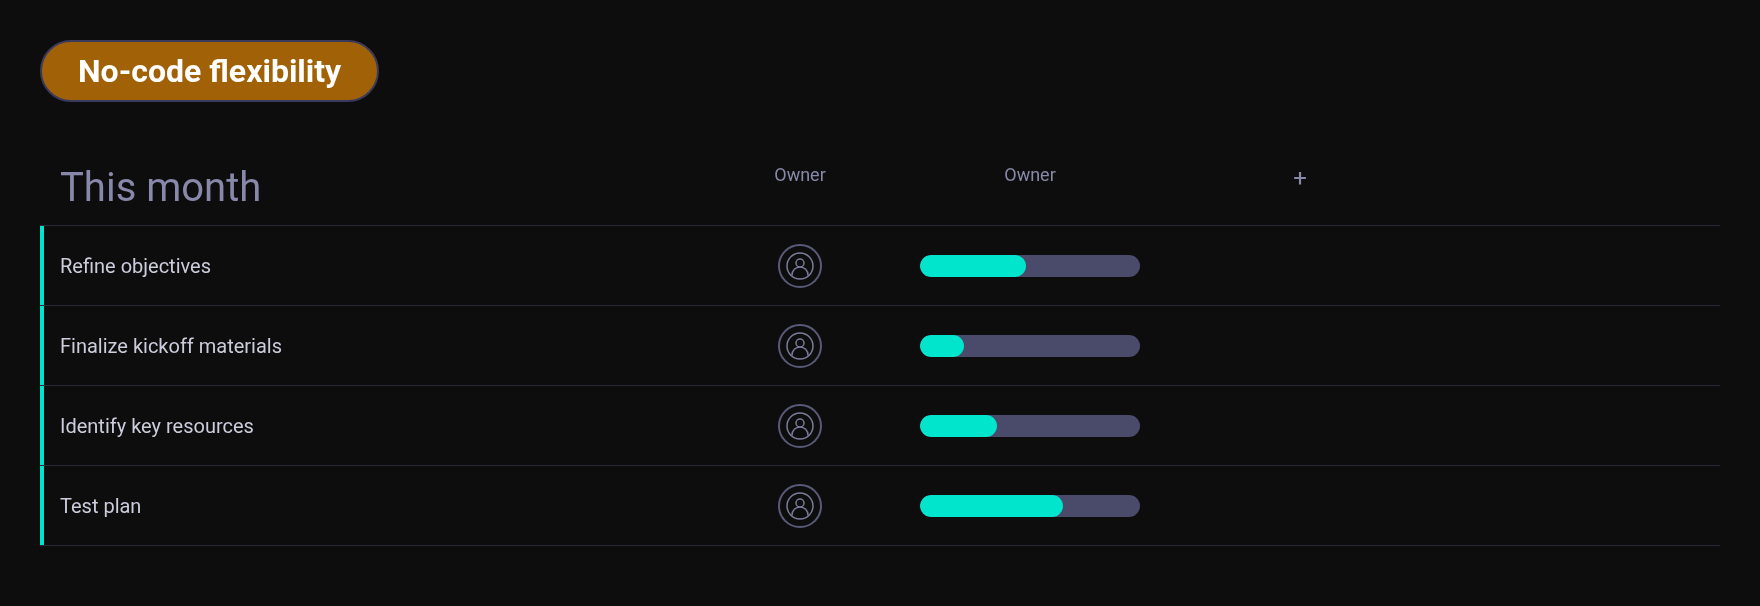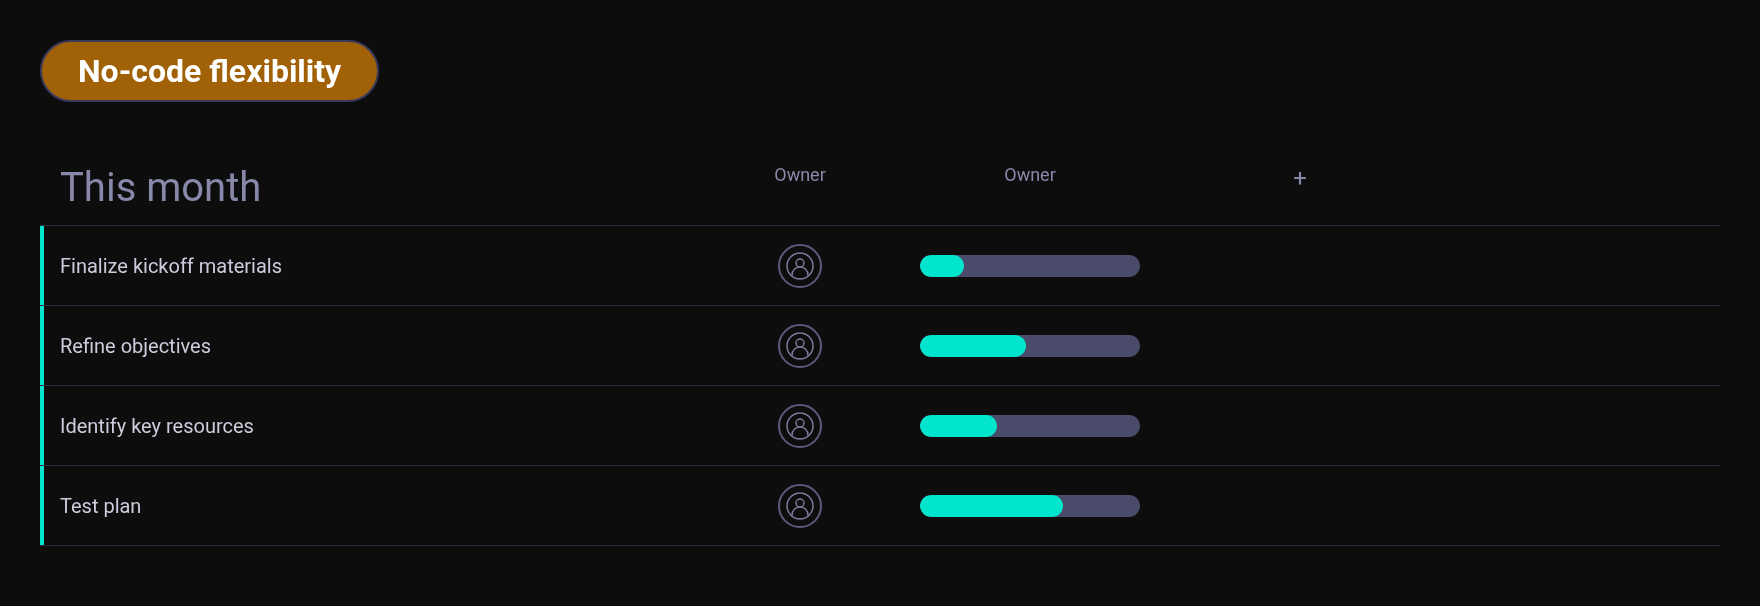--- a/index.html
+++ b/index.html
@@ -163,54 +163,54 @@
     <div class="table-header">
       <div class="table-header-cell">
         <span class="section-title">This month</span>
       </div>
       <div class="table-header-cell">Owner</div>
       <div class="table-header-cell">Owner</div>
       <div class="table-header-cell add-btn">+</div>
     </div>
 
     <div class="table-row">
+      <div class="task-name">Refine objectives</div>
+      <div class="owner-cell">
+        <div class="avatar-icon">
+          <svg width="28" height="28" viewBox="0 0 28 28" fill="none" xmlns="http://www.w3.org/2000/svg">
+            <circle cx="14" cy="14" r="13" stroke="#7a7a9a" stroke-width="1.5"></circle>
+            <circle cx="14" cy="11" r="4" stroke="#7a7a9a" stroke-width="1.5"></circle>
+            <path d="M6 23c0-4.418 3.582-8 8-8s8 3.582 8 8" stroke="#7a7a9a" stroke-width="1.5" stroke-linecap="round"></path>
+          </svg>
+        </div>
+      </div>
+      <div class="timeline-cell">
+        <div class="progress-bar-container">
+          <div class="progress-bar-fill" style="width: 48%"></div>
+        </div>
+      </div>
+      <div class="status-cell"></div>
+      <div class="date-cell"></div>
+      <div></div>
+    </div>
+
+    <div class="table-row">
       <div class="task-name">Finalize kickoff materials</div>
       <div class="owner-cell">
         <div class="avatar-icon">
           <svg width="28" height="28" viewBox="0 0 28 28" fill="none" xmlns="http://www.w3.org/2000/svg">
             <circle cx="14" cy="14" r="13" stroke="#7a7a9a" stroke-width="1.5"></circle>
             <circle cx="14" cy="11" r="4" stroke="#7a7a9a" stroke-width="1.5"></circle>
             <path d="M6 23c0-4.418 3.582-8 8-8s8 3.582 8 8" stroke="#7a7a9a" stroke-width="1.5" stroke-linecap="round"></path>
           </svg>
         </div>
       </div>
       <div class="timeline-cell">
         <div class="progress-bar-container">
           <div class="progress-bar-fill" style="width: 20%"></div>
-        </div>
-      </div>
-      <div class="status-cell"></div>
-      <div class="date-cell"></div>
-      <div></div>
-    </div>
-
-    <div class="table-row">
-      <div class="task-name">Refine objectives</div>
-      <div class="owner-cell">
-        <div class="avatar-icon">
-          <svg width="28" height="28" viewBox="0 0 28 28" fill="none" xmlns="http://www.w3.org/2000/svg">
-            <circle cx="14" cy="14" r="13" stroke="#7a7a9a" stroke-width="1.5"></circle>
-            <circle cx="14" cy="11" r="4" stroke="#7a7a9a" stroke-width="1.5"></circle>
-            <path d="M6 23c0-4.418 3.582-8 8-8s8 3.582 8 8" stroke="#7a7a9a" stroke-width="1.5" stroke-linecap="round"></path>
-          </svg>
-        </div>
-      </div>
-      <div class="timeline-cell">
-        <div class="progress-bar-container">
-          <div class="progress-bar-fill" style="width: 48%"></div>
         </div>
       </div>
       <div class="status-cell"></div>
       <div class="date-cell"></div>
       <div></div>
     </div>
 
     <div class="table-row">
       <div class="task-name">Identify key resources</div>
       <div class="owner-cell">

